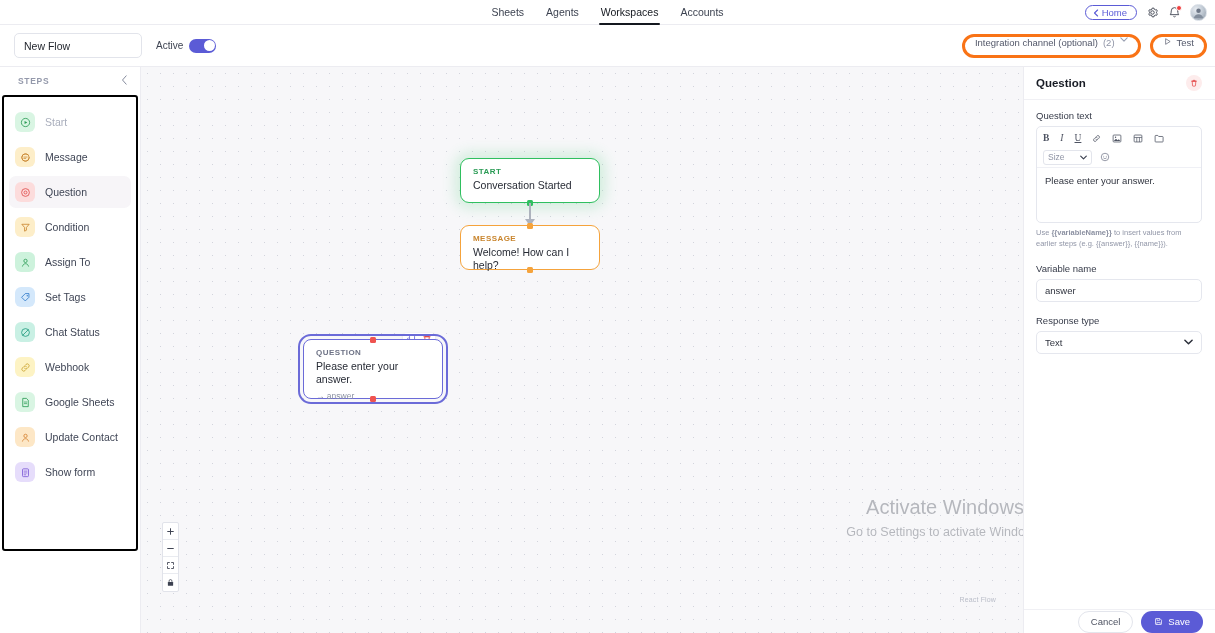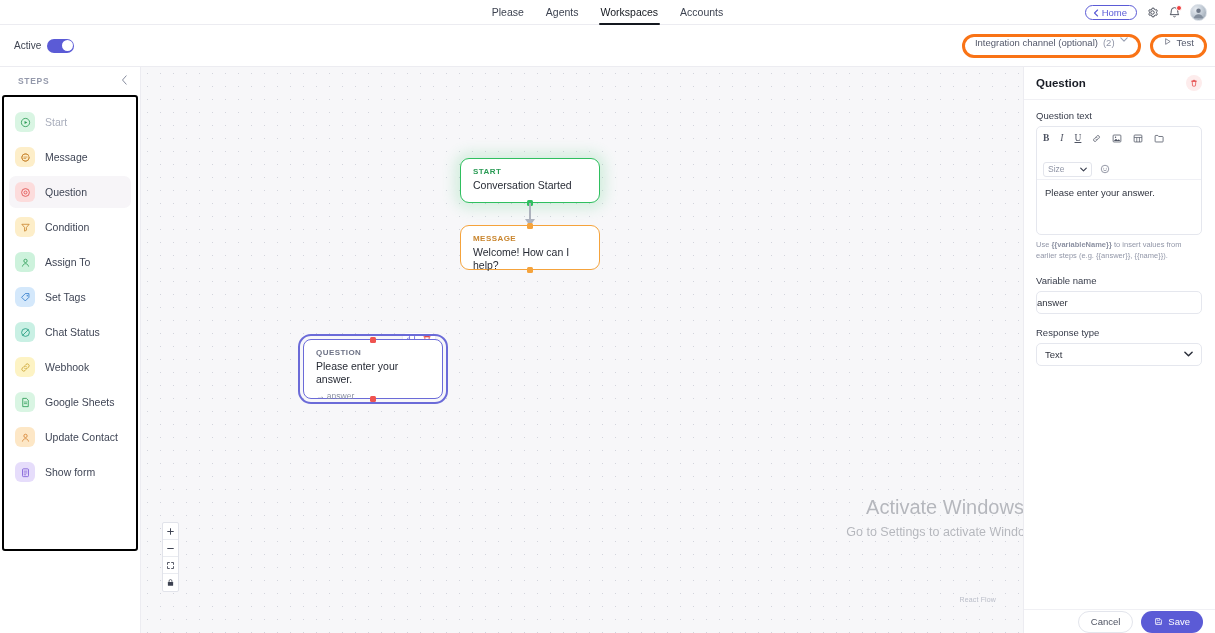--- a/index.html
+++ b/index.html
@@ -223,35 +223,35 @@
   .panel-body { padding: 10px 13px 0 12px; }
   .field-label { font-size: 9.5px; color: #363b49; margin-bottom: 5px; }
   .editor {
     border: 1px solid #e5e7ee; border-radius: 5px; background: #fff;
     overflow: hidden;
   }
   .ed-toolbar {
     border-bottom: 1px solid #eff0f5; padding: 4px 6px 2px 6px;
   }
   .ed-row { display: flex; align-items: center; gap: 11px; height: 14px; }
-  .ed-row.row2 { gap: 8px; margin-top: 16px; height: 16px; }
+  .ed-row.row2 { gap: 8px; margin-top: 4px; height: 16px; }
   .ed-btn { cursor: pointer; color: #4e5362; display: flex; align-items: center; font-size: 9.5px; }
   .ed-size {
     display: flex; align-items: center; justify-content: space-between;
     width: 49px; height: 15px; border: 1px solid #e3e5ec; border-radius: 3px;
     padding: 0 4px; font-size: 8.5px; color: #8e93a4; cursor: pointer;
   }
   .ed-area {
     min-height: 54px; padding: 7px 8px; font-size: 9.5px; color: #30343f;
   }
   .hint { font-size: 7.5px; color: #9297a8; line-height: 1.45; margin-top: 5px; }
   .hint b { font-weight: 700; color: #8b90a1; }
   .text-input {
     width: 100%; height: 23px; border: 1px solid #e5e7ee; border-radius: 5px;
-    font-size: 9.5px; color: #30343f; padding: 0 0; background: #fff;
+    font-size: 9.5px; color: #30343f; padding: 0 8px; background: #fff;
     font-family: "Liberation Sans", sans-serif; outline: none;
   }
   .select-box {
     width: 100%; height: 23px; border: 1px solid #e5e7ee; border-radius: 5px;
     font-size: 9.5px; color: #30343f; padding: 0 8px; background: #fff;
     display: flex; align-items: center; justify-content: space-between;
     cursor: pointer;
   }
   .mt14 { margin-top: 13px; }
 
@@ -270,21 +270,21 @@
     height: 22px; padding: 0 13px; border-radius: 11px; border: none;
     background: #5b5bd6; color: #fff; font-size: 9.5px; cursor: pointer;
     display: flex; align-items: center; gap: 5px;
   }
 </style>
 </head>
 <body>
 
 <div class="topnav">
   <div class="nav-links">
-    <div class="nav-link">Please</div>
+    <div class="nav-link">Sheets</div>
     <div class="nav-link">Agents</div>
     <div class="nav-link active">Workspaces</div>
     <div class="nav-link">Accounts</div>
   </div>
   <div class="nav-right">
     <div class="home-btn">
       <svg width="6" height="8" viewBox="0 0 6 8">
         <path d="M4.6 1 1.5 4l3.1 3" fill="none" stroke="#5b5bd6" stroke-width="1.1" stroke-linecap="round" stroke-linejoin="round"></path>
       </svg>
       <span>Home</span>
@@ -305,20 +305,21 @@
     <div class="avatar">
       <svg width="17" height="17" viewBox="0 0 24 24">
         <circle cx="12" cy="9" r="3.6" fill="#6d7787"></circle>
         <path d="M4.5 21c.8-4 3.9-6.2 7.5-6.2S18.7 17 19.5 21z" fill="#828d9c"></path>
       </svg>
     </div>
   </div>
 </div>
 
 <div class="subbar">
+  <input class="flow-name" value="New Flow" placeholder="Flow name" style="">
   <div class="active-wrap">
     <span class="active-label">Active</span>
     <div class="toggle">
       <div class="knob"></div>
     </div>
   </div>
 
   <div class="subbar-right">
     <div class="pill">
       <span>Integration channel (optional)</span>

